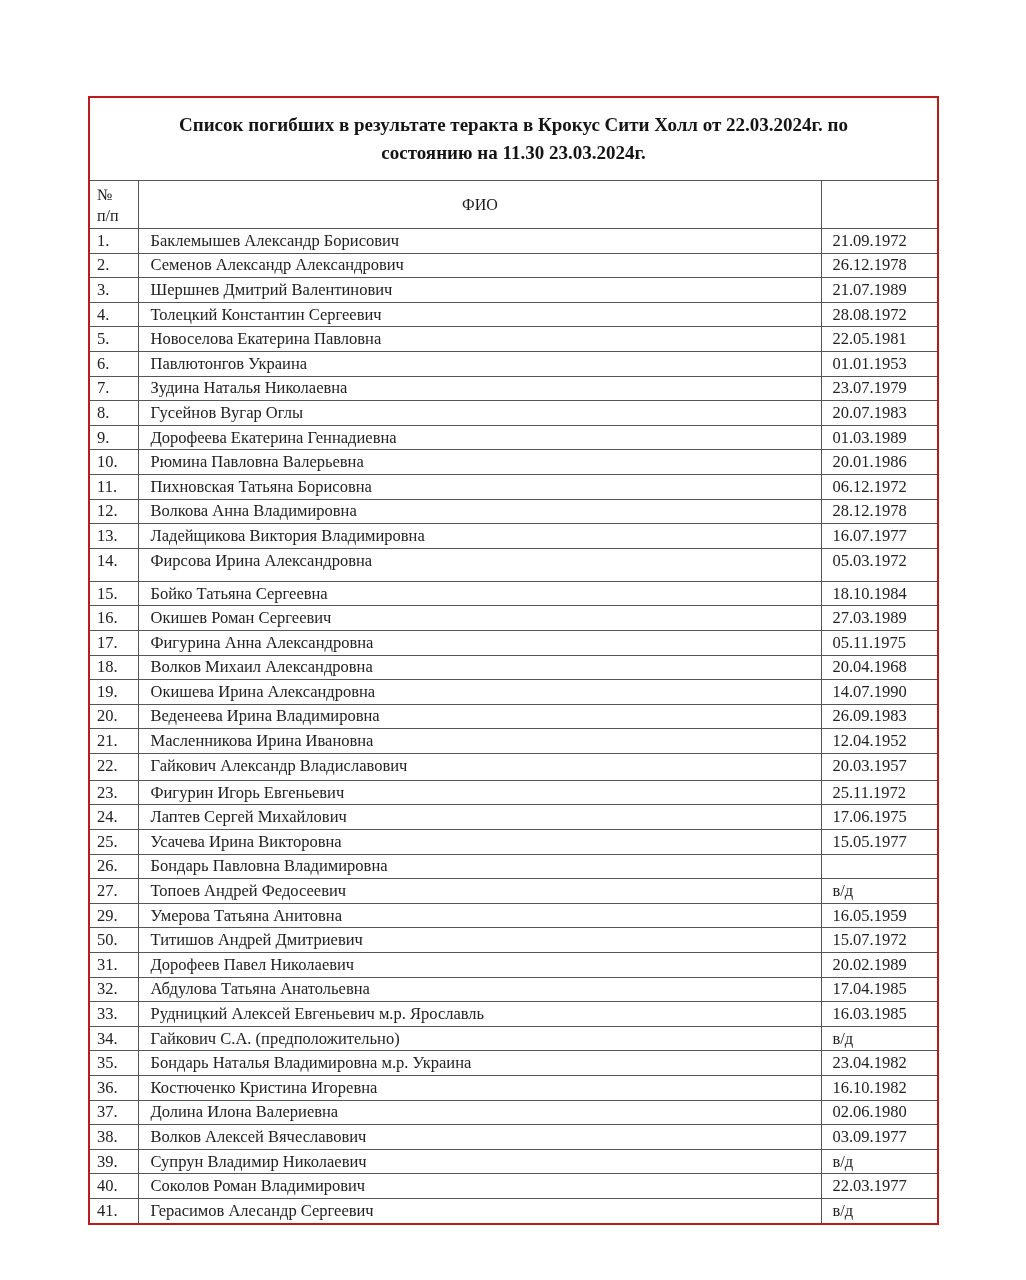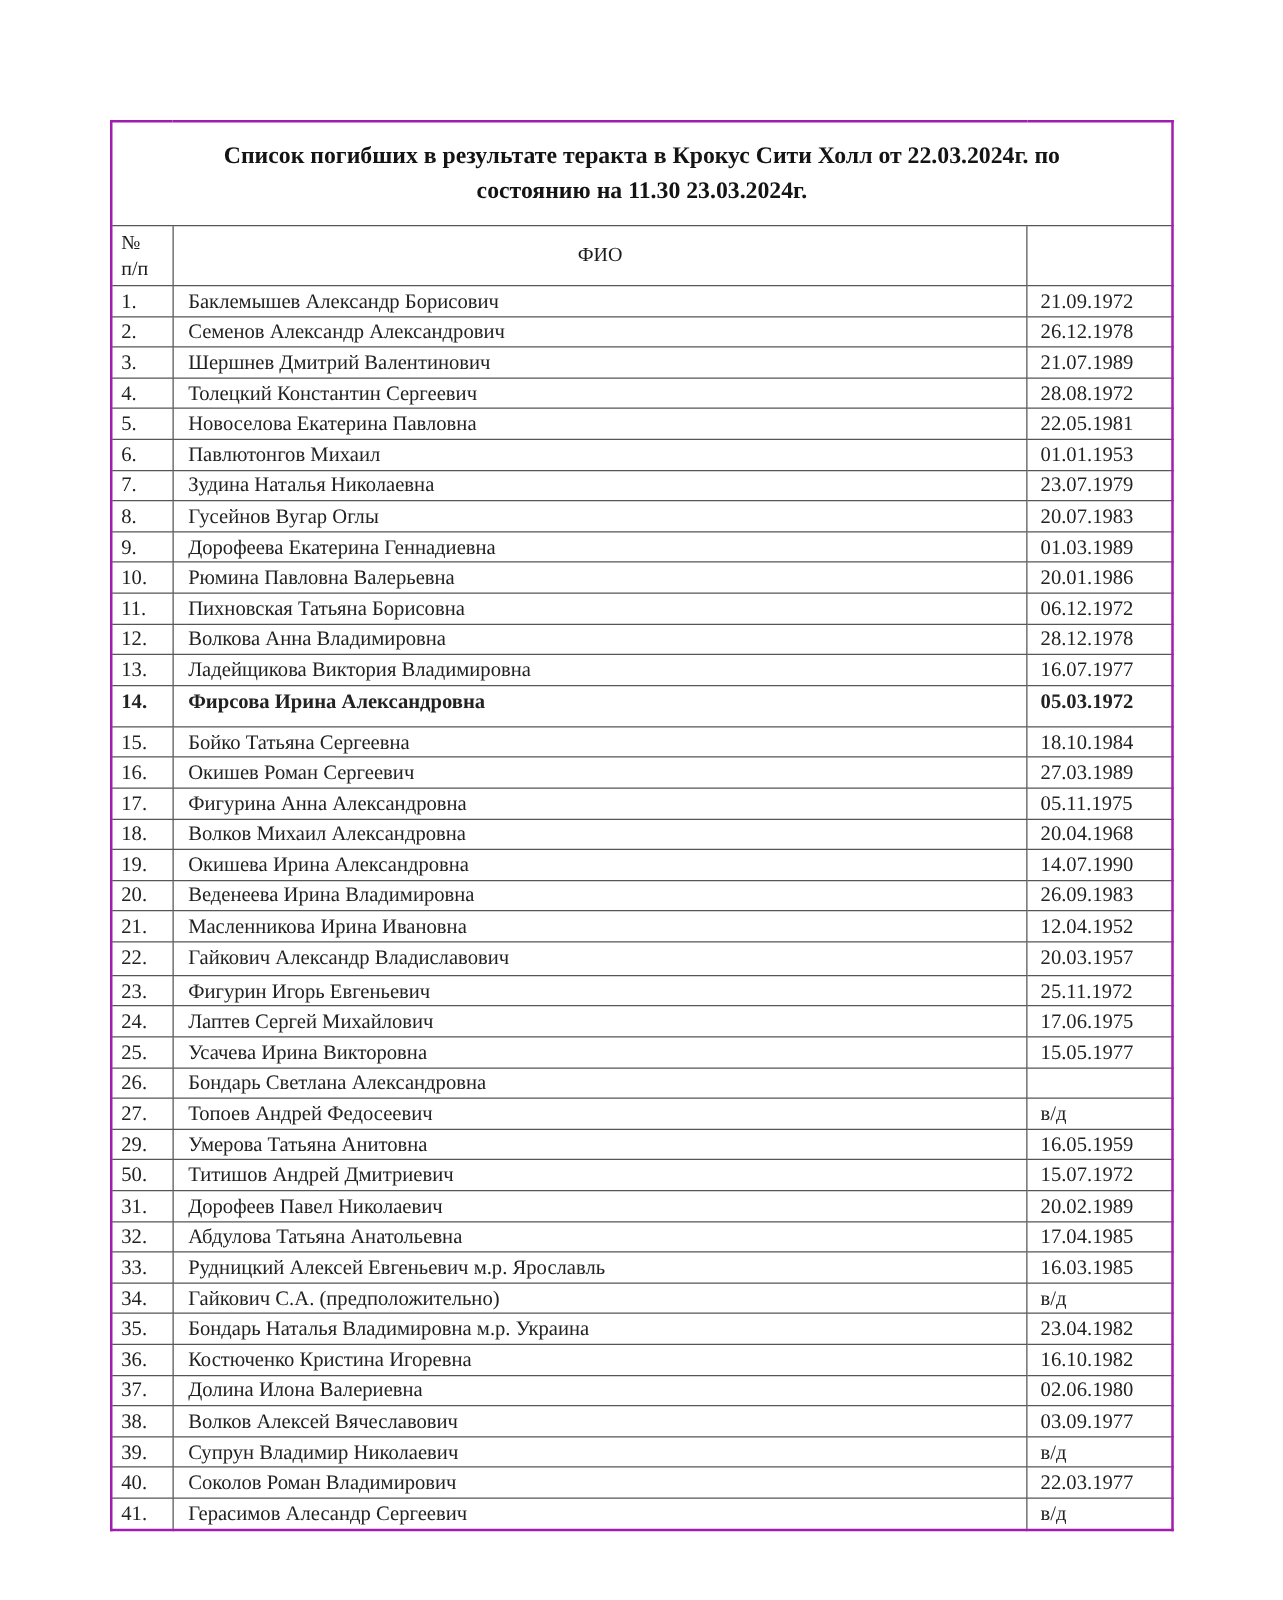--- a/index.html
+++ b/index.html
@@ -19,21 +19,21 @@
   .doc-table-wrap {
     position: absolute;
     left: 88px;
     top: 96px;
     width: 851px;
   }
   table.victims {
     border-collapse: collapse;
     width: 100%;
     table-layout: fixed;
-    border: 2px solid #a21caf;
+    border: 2px solid #b91c1c;
   }
   table.victims th,
   table.victims td {
     border: 1px solid #565656;
     overflow: hidden;
     white-space: nowrap;
   }
   col.c-num  { width: 49px;  }
   col.c-name { width: auto;  }
   col.c-date { width: 116px; }
@@ -125,21 +125,21 @@
             <td class="c-name">Толецкий Константин Сергеевич</td>
             <td class="c-date">28.08.1972</td>
           </tr>
           <tr>
             <td class="c-num">5.</td>
             <td class="c-name">Новоселова Екатерина Павловна</td>
             <td class="c-date">22.05.1981</td>
           </tr>
           <tr>
             <td class="c-num">6.</td>
-            <td class="c-name">Павлютонгов Михаил</td>
+            <td class="c-name">Павлютонгов Украина</td>
             <td class="c-date">01.01.1953</td>
           </tr>
           <tr>
             <td class="c-num">7.</td>
             <td class="c-name">Зудина Наталья Николаевна</td>
             <td class="c-date">23.07.1979</td>
           </tr>
           <tr>
             <td class="c-num">8.</td>
             <td class="c-name">Гусейнов Вугар Оглы</td>
@@ -163,21 +163,21 @@
           <tr>
             <td class="c-num">12.</td>
             <td class="c-name">Волкова Анна Владимировна</td>
             <td class="c-date">28.12.1978</td>
           </tr>
           <tr>
             <td class="c-num">13.</td>
             <td class="c-name">Ладейщикова Виктория Владимировна</td>
             <td class="c-date">16.07.1977</td>
           </tr>
-          <tr class="tall" style="height: 33px; font-weight: bold;">
+          <tr class="tall" style="height: 33px;">
             <td class="c-num">14.</td>
             <td class="c-name">Фирсова Ирина Александровна</td>
             <td class="c-date">05.03.1972</td>
           </tr>
           <tr>
             <td class="c-num">15.</td>
             <td class="c-name">Бойко Татьяна Сергеевна</td>
             <td class="c-date">18.10.1984</td>
           </tr>
           <tr>
@@ -225,21 +225,21 @@
             <td class="c-name">Лаптев Сергей Михайлович</td>
             <td class="c-date">17.06.1975</td>
           </tr>
           <tr>
             <td class="c-num">25.</td>
             <td class="c-name">Усачева Ирина Викторовна</td>
             <td class="c-date">15.05.1977</td>
           </tr>
           <tr>
             <td class="c-num">26.</td>
-            <td class="c-name">Бондарь Светлана Александровна</td>
+            <td class="c-name">Бондарь Павловна Владимировна</td>
             <td class="c-date"></td>
           </tr>
           <tr>
             <td class="c-num">27.</td>
             <td class="c-name">Топоев Андрей Федосеевич</td>
             <td class="c-date">в/д</td>
           </tr>
           <tr>
             <td class="c-num">29.</td>
             <td class="c-name">Умерова Татьяна Анитовна</td>

